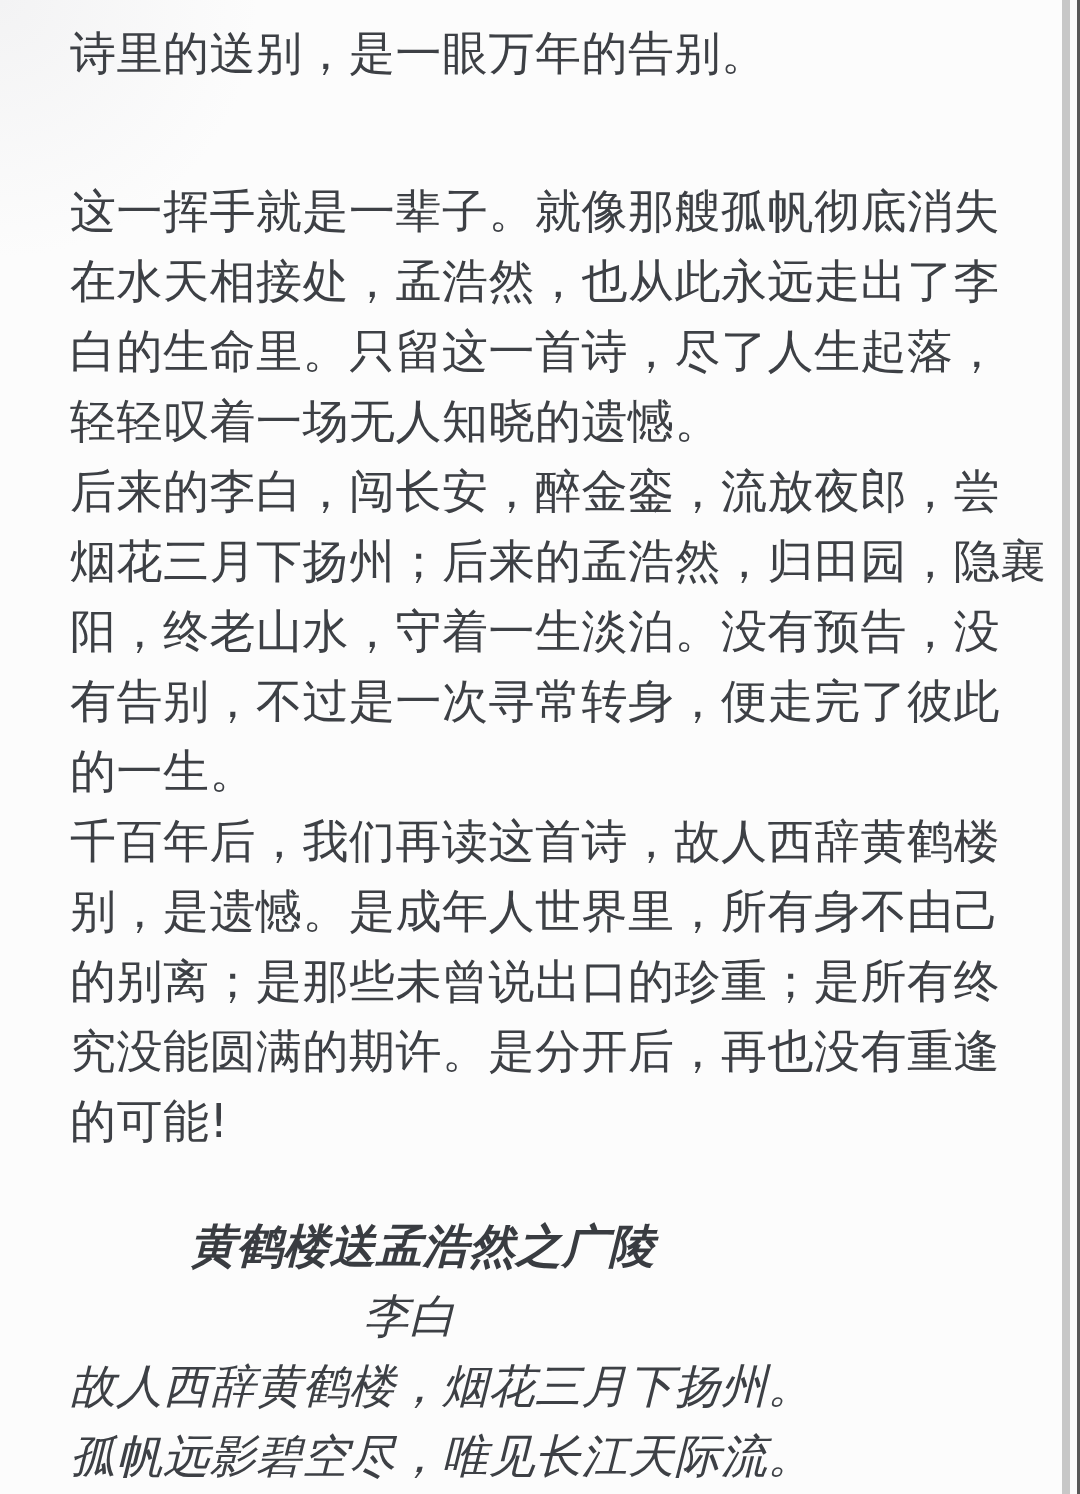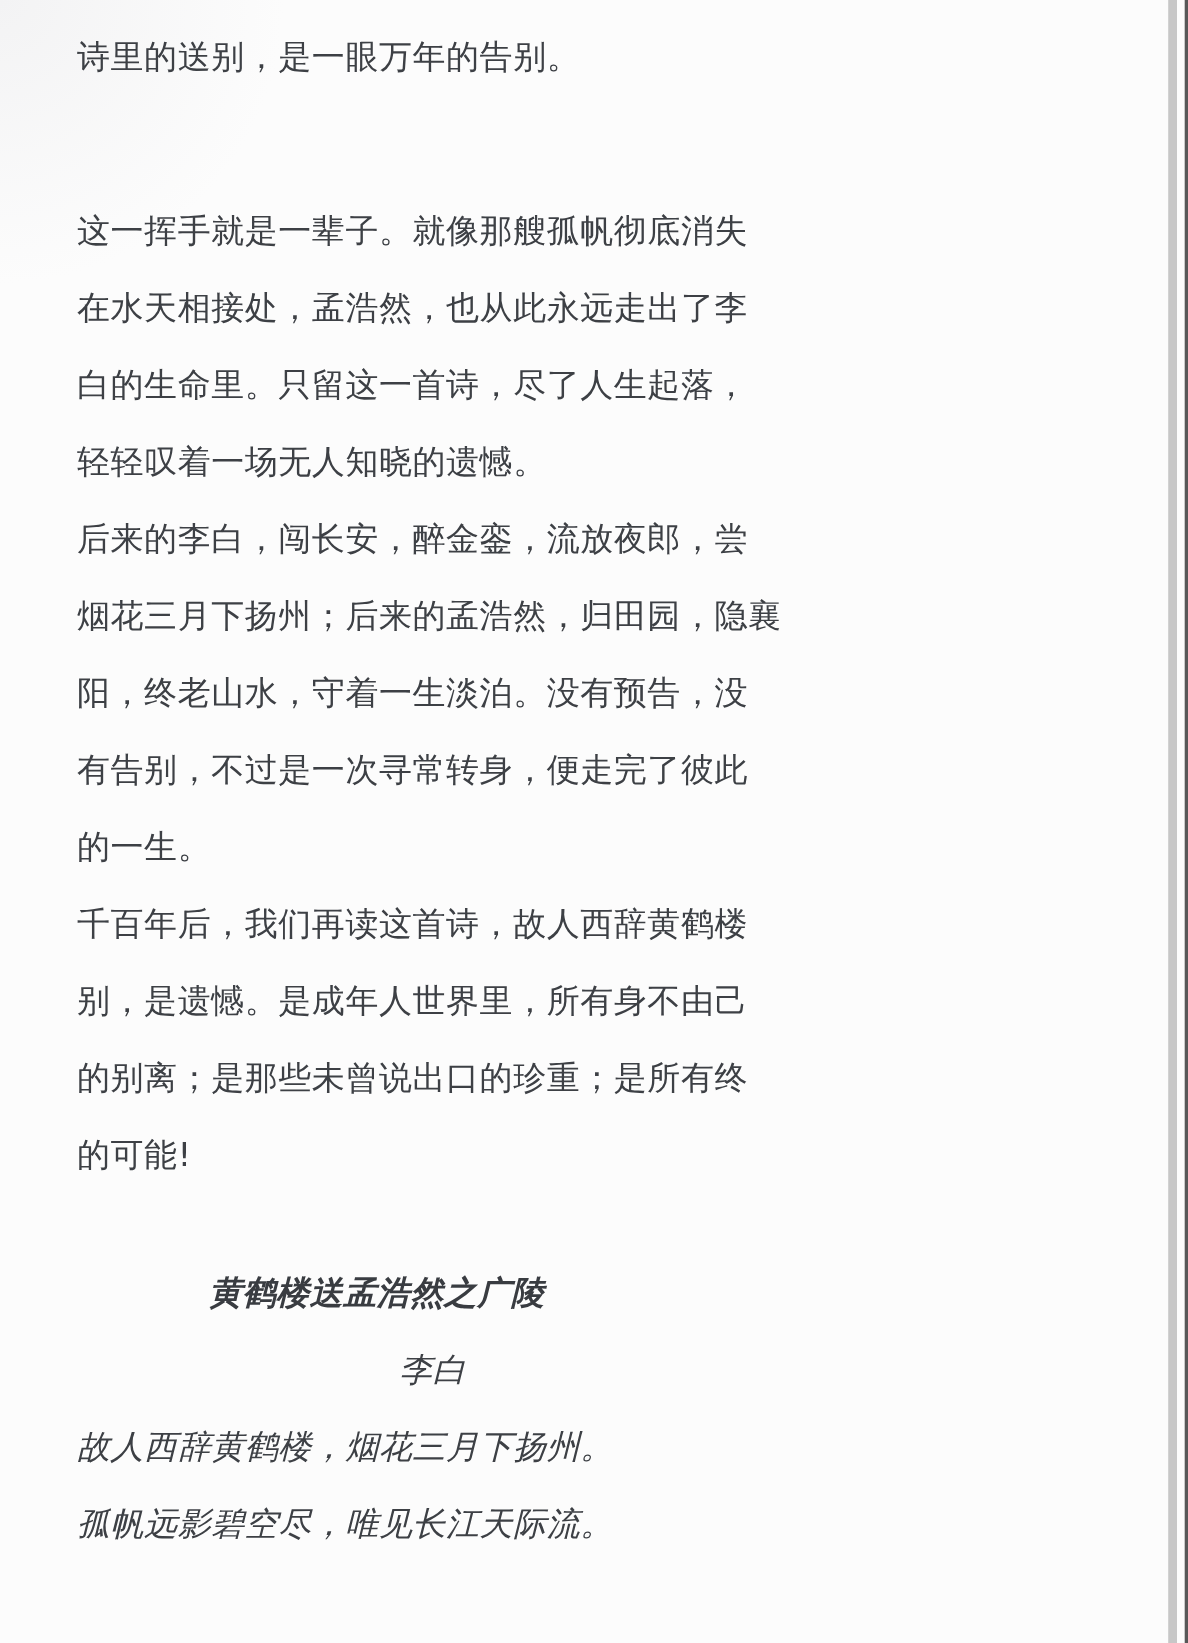--- a/index.html
+++ b/index.html
@@ -18,21 +18,21 @@
   }
   .article {
     position: absolute;
     left: 70px;
     top: 18px;
     right: 74px;
   }
   .line {
     height: 70px;
     line-height: 70px;
-    font-size: 30px;
+    font-size: 46px;
     font-weight: 500;
     letter-spacing: 0.5px;
     white-space: nowrap;
   }
   .article-body { margin-top: 88px; }
   .poem { margin-top: 55px; font-style: italic; }
   .poem-title {
     padding-left: 120px;
     font-weight: 700;
     color: #393c41;
@@ -70,20 +70,21 @@
         <div class="line">白的生命里。只留这一首诗，尽了人生起落，</div>
         <div class="line">轻轻叹着一场无人知晓的遗憾。</div>
         <div class="line">后来的李白，闯长安，醉金銮，流放夜郎，尝</div>
         <div class="line">烟花三月下扬州；后来的孟浩然，归田园，隐襄</div>
         <div class="line">阳，终老山水，守着一生淡泊。没有预告，没</div>
         <div class="line">有告别，不过是一次寻常转身，便走完了彼此</div>
         <div class="line">的一生。</div>
         <div class="line">千百年后，我们再读这首诗，故人西辞黄鹤楼</div>
         <div class="line">别，是遗憾。是成年人世界里，所有身不由己</div>
         <div class="line">的别离；是那些未曾说出口的珍重；是所有终</div>
+        <div class="line">究没能圆满的期许。是分开后，再也没有重逢</div>
         <div class="line">的可能!</div>
       </section>
 
     <section class="poem">
       <div class="line poem-title">黄鹤楼送孟浩然之广陵</div>
       <div class="line poem-author">李白</div>
       <div>
           <div class="line">故人西辞黄鹤楼，烟花三月下扬州。</div>
           <div class="line">孤帆远影碧空尽，唯见长江天际流。</div>
         </div>

